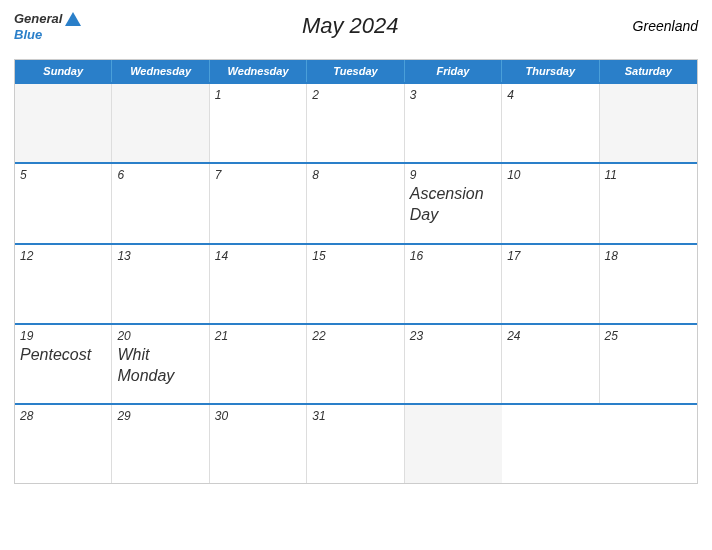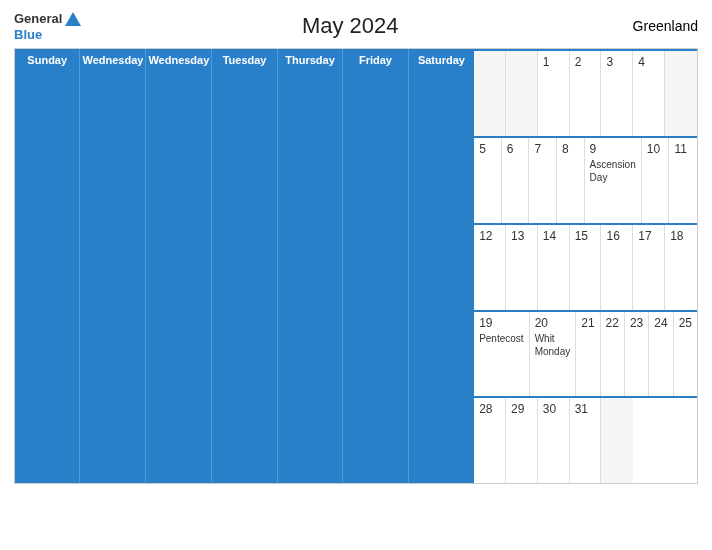--- a/index.html
+++ b/index.html
@@ -10,20 +10,21 @@
       font-family: Arial, sans-serif;
       overflow: hidden;
     }
 
     .page {
       width: 712px;
       height: 494px;
       display: flex;
       flex-direction: column;
       padding: 10px 14px 10px 14px;
+      font-style: italic;
     }
 
     .header {
       display: flex;
       align-items: center;
       justify-content: space-between;
       margin-bottom: 6px;
     }
 
     .logo {
@@ -74,22 +75,23 @@
     .region {
       font-size: 14px;
       color: #000000;
       text-align: right;
       min-width: 80px;
     }
 
     .calendar {
       flex: 1;
       display: flex;
-      flex-direction: row;
+      flex-direction: column;
       border: 1px solid #ccc;
+      margin-top: 11px;
     }
 
     .cal-header-row {
       display: grid;
       grid-template-columns: repeat(7, 1fr);
       background: #2a7fc9;
     }
 
     .cal-header-cell {
       color: #fff;
@@ -130,21 +132,21 @@
       border-right: none;
     }
 
     .cal-day-num {
       font-size: 12px;
       color: #333;
       font-weight: normal;
     }
 
     .cal-event {
-      font-size: 10px;
+      font-size: 16px;
       color: #333;
       margin-top: 2px;
       line-height: 1.3;
     }
 
     .cal-cell.empty {
       background: #f5f5f5;
     }
   </style>
 </head>
@@ -166,22 +168,22 @@
     <div class="month-title">May 2024</div>
     <div class="region">Greenland</div>
   </div>
 
   <div class="calendar">
     <div class="cal-header-row">
     <div class="cal-header-cell">Sunday</div>
         <div class="cal-header-cell">Wednesday</div>
         <div class="cal-header-cell">Wednesday</div>
         <div class="cal-header-cell">Tuesday</div>
+        <div class="cal-header-cell">Friday</div>
         <div class="cal-header-cell">Thursday</div>
-        <div class="cal-header-cell">Friday</div>
         <div class="cal-header-cell">Saturday</div>
       </div>
     <div class="cal-body">
     <div class="cal-week">
           <div class="cal-cell empty"></div>
           <div class="cal-cell empty"></div>
           <div class="cal-cell">
             <span class="cal-day-num">1</span>
           </div>
           <div class="cal-cell">

